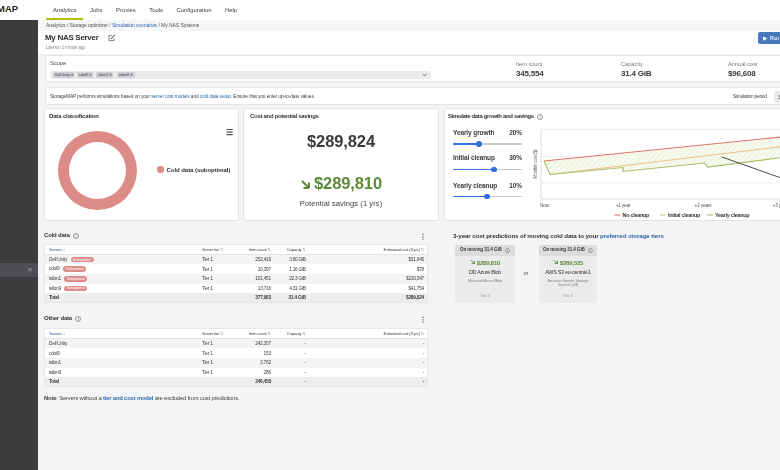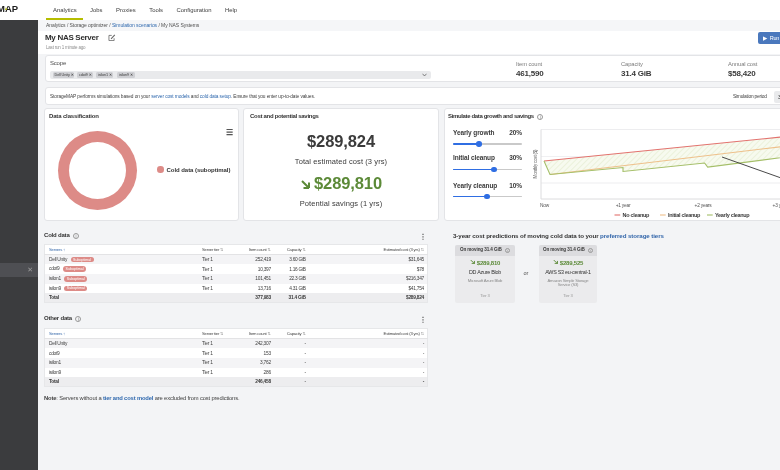--- a/index.html
+++ b/index.html
@@ -140,49 +140,48 @@
     <span class="tag" style="left:2.5px; width:21px;">Dell Unity ✕</span>
     <span class="tag" style="left:27px; width:15.5px;">cdot9 ✕</span>
     <span class="tag" style="left:46px; width:17px;">isilon1 ✕</span>
     <span class="tag" style="left:67px; width:18px;">isilon9 ✕</span>
     <svg class="chev" width="5" height="4" viewBox="0 0 10 8" style="position:absolute; right:4px; top:2.5px;">
         <path d="M1 1.5 L5 6 L9 1.5" stroke="#555" stroke-width="1.4" fill="none"></path>
       </svg>
   </div>
   <div class="stat" style="left:470px;">
       <span class="sl">Item count</span>
-      <span class="sv">461,590</span>
+      <span class="sv">345,554</span>
     </div>
   <div class="stat" style="left:575px;">
       <span class="sl">Capacity</span>
       <span class="sv">31.4 GiB</span>
     </div>
   <div class="stat" style="left:682px;">
       <span class="sl">Annual cost</span>
-      <span class="sv">$58,420</span>
+      <span class="sv">$96,608</span>
     </div>
 </div>
 
 <div class="card" id="infobar">
   <div class="txt">StorageMAP performs simulations based on your <span class="lk">server cost models</span> and <span class="lk">cold data setup</span>. Ensure that you enter up-to-date values.</div>
   <div id="simper">Simulation period</div>
   <div id="simsel">3 years</div>
 </div>
 
 <div class="card" id="p1">
   <div class="ptitle" style="letter-spacing:-0.15px; left:4px;">Data classification</div>
   <div id="burger">☰</div>
   <div id="donut"></div>
   <div id="legend1"><span class="dot"></span>Cold data (suboptimal)</div>
 </div>
 
 <div class="card" id="p2">
   <div class="ptitle" style="letter-spacing:-0.3px;">Cost and potential savings</div>
   <div class="big" id="cost1">$289,824</div>
-  <div class="big" id="cost1sub">Total estimated cost (3 yrs)</div>
   <div class="big" id="cost2"><svg width="12" height="12" viewBox="0 0 12 12" style="vertical-align:-1px; margin-right:2px;">
         <path d="M2 3 L9 10 M9 10 L9 4.5 M9 10 L3.5 10" stroke="#5c8a38" stroke-width="2" fill="none"></path>
       </svg>$289,810</div>
   <div class="big" id="cost2sub">Potential savings (1 yrs)</div>
 </div>
 
 <div class="card" id="p3">
   <div class="ptitle" style="left:3px;">Simulate data growth and savings <i class="iinfo">i</i></div>
 
   <div class="sld" style="top:20.5px;"><span>Yearly growth</span><span class="sl-val">20%</span></div>

